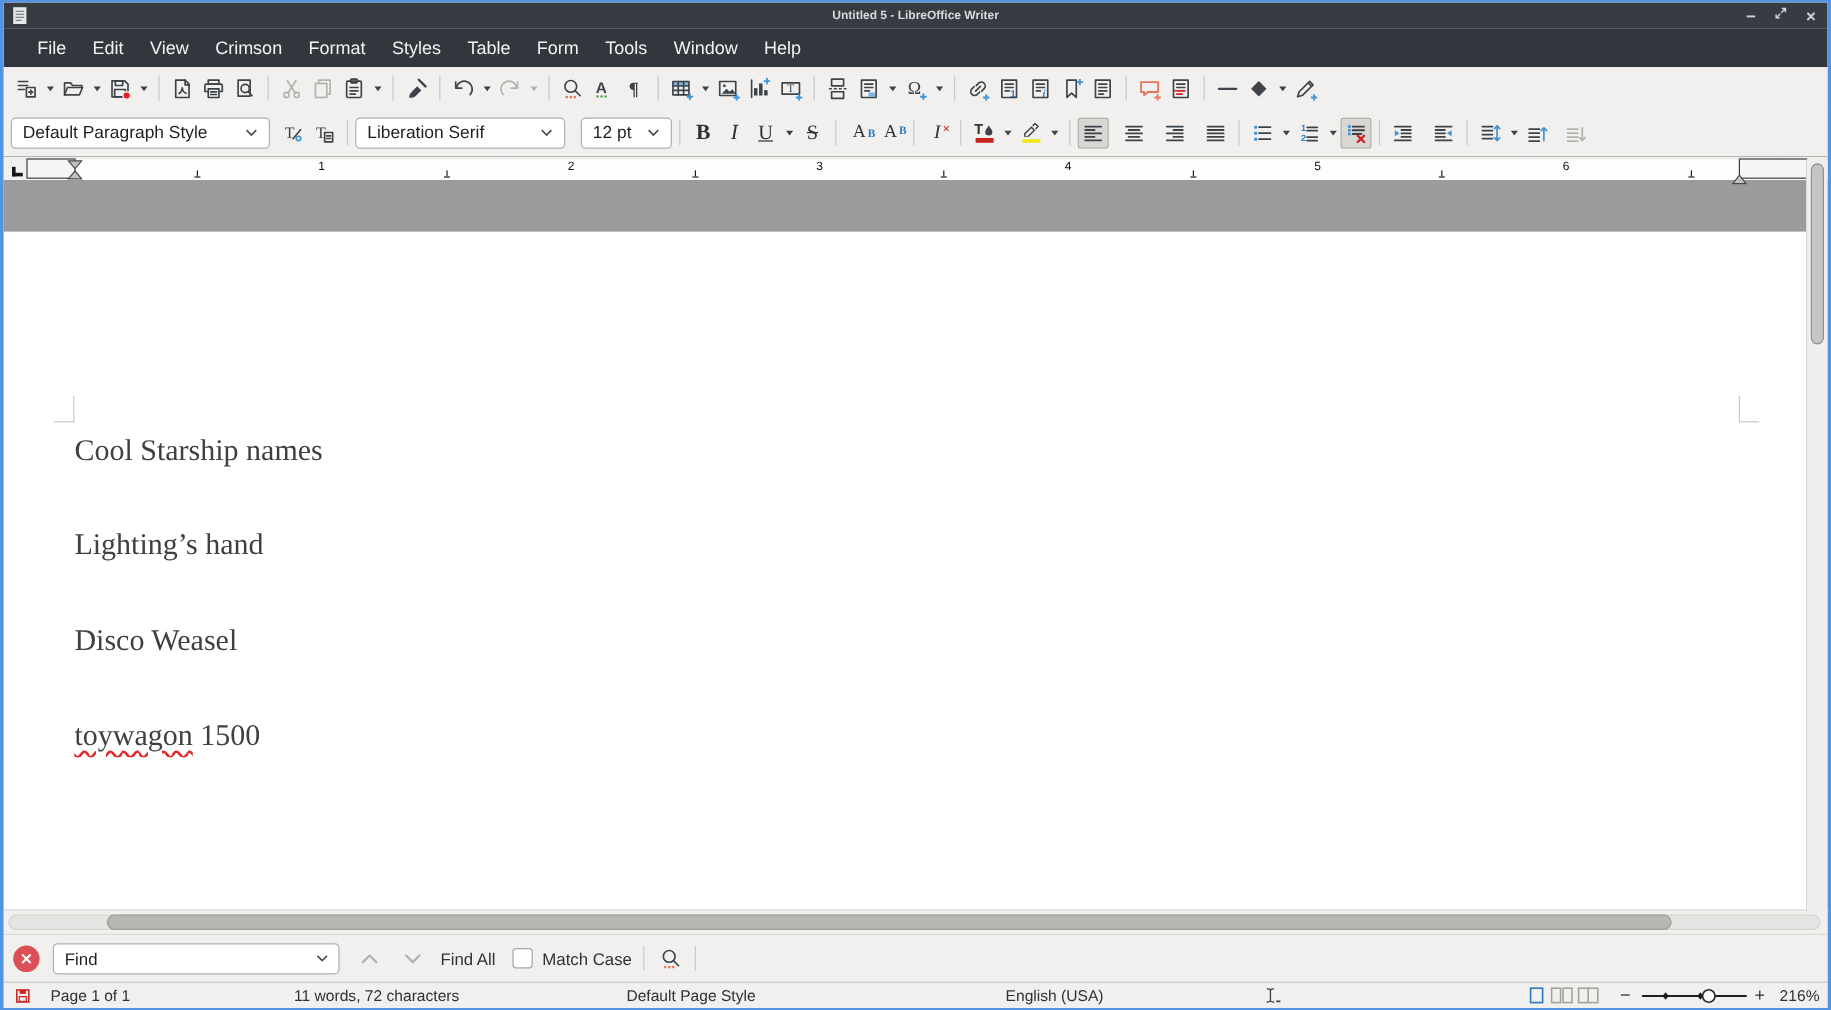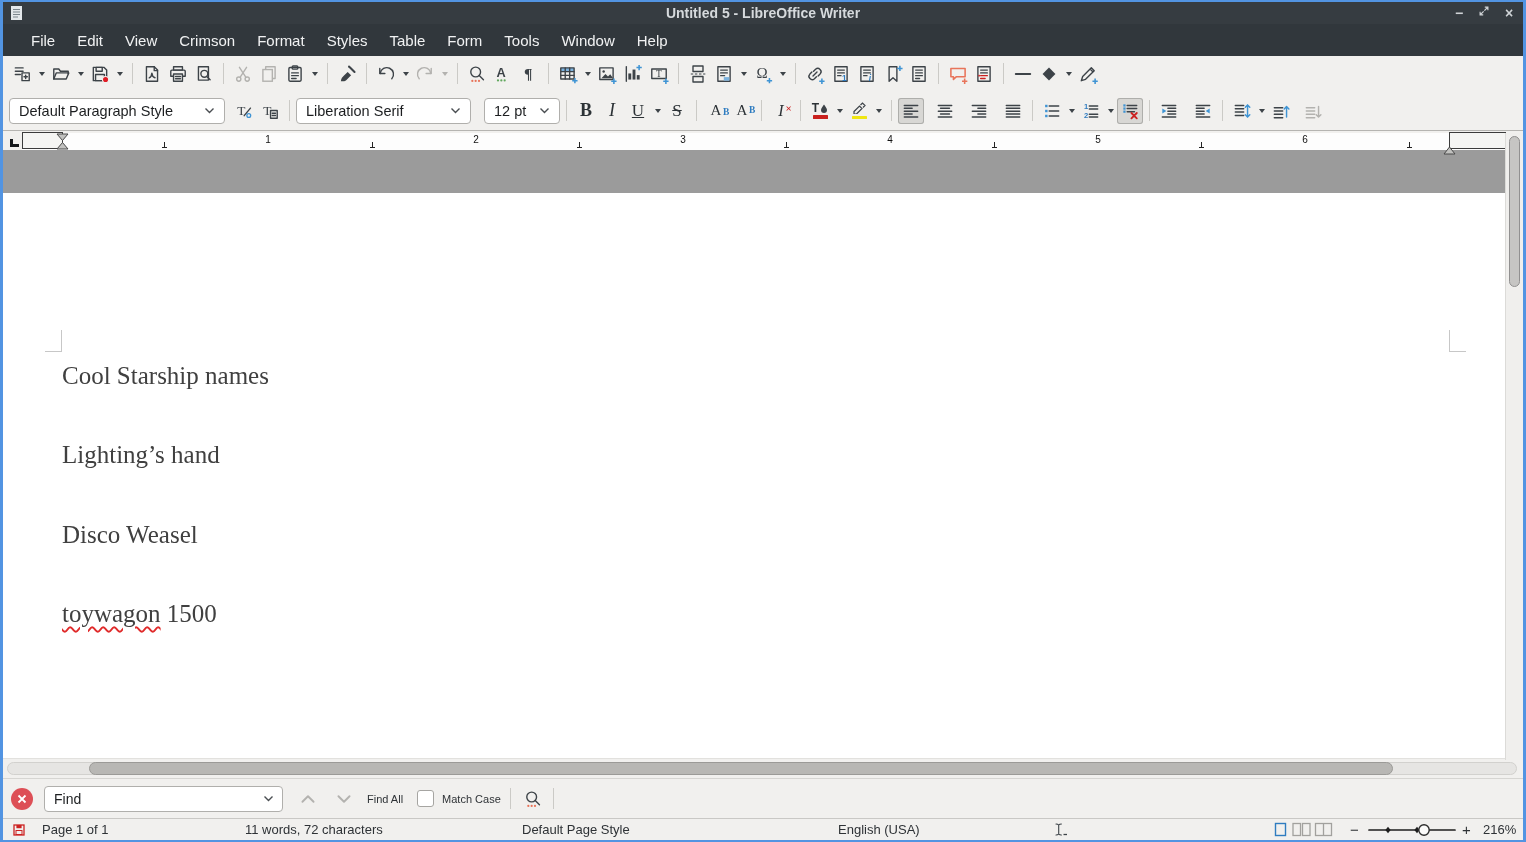--- a/index.html
+++ b/index.html
@@ -4,21 +4,21 @@
 <style>
   html,body{margin:0;padding:0;background:#444;}
   *{box-sizing:border-box;}
   .win{position:relative;width:1526px;height:842px;background:#f1f0ee;
        border:solid #5294e2;border-width:2px 3px 2px 3px;overflow:hidden;
        font-family:"Liberation Sans",sans-serif;-webkit-font-smoothing:antialiased;}
   
   .titlebar{height:22px;background:#363c41;position:relative;display:flex;align-items:center;}
   .tb-appicon{position:absolute;left:7px;top:3px;}
   .tb-title{position:absolute;left:50%;transform:translateX(-50%);color:#d6dadd;
-            font-size:14px;font-weight:bold;white-space:nowrap;}
+            font-size:10px;font-weight:bold;white-space:nowrap;}
   .tb-controls{position:absolute;right:6px;top:0;height:22px;display:flex;align-items:center;gap:9px;}
   .wbtn{color:#cfd3d6;font-size:14px;font-weight:bold;width:16px;text-align:center;line-height:20px;cursor:default;}
   
   .menubar{height:32px;background:#31373c;display:flex;align-items:center;padding-left:17px;}
   .menu-item{color:#f1f2f3;font-size:15px;padding:5px 11px;cursor:default;}
   
   .tb1{height:35px;display:flex;align-items:center;padding-left:6px;background:#f1f0ee;}
   .tb2{height:40px;display:flex;align-items:center;padding-left:6px;background:#f1f0ee;
        border-bottom:1px solid #b5b4b1;}
   .tbtn{width:26px;height:26px;display:flex;align-items:center;justify-content:center;
@@ -82,21 +82,21 @@
   
   .findbar{height:40px;display:flex;align-items:center;background:#f1f0ee;border-top:1px solid #d6d5d2;}
   .fclose{width:22px;height:22px;border-radius:50%;background:#dd4f56;margin-left:8px;
           display:flex;align-items:center;justify-content:center;flex:none;}
   .finput{width:239px;height:26px;margin-left:11px;background:#fff;border:1px solid #b0afac;
           border-radius:4px;font-size:14px;color:#1c1e20;padding:0 24px 0 9px;
           font-family:"Liberation Sans",sans-serif;outline:none;flex:none;}
   .finputwrap{position:relative;flex:none;display:flex;align-items:center;}
   .finputwrap svg{position:absolute;right:9px;pointer-events:none;}
   .fnav{width:26px;height:26px;display:flex;align-items:center;justify-content:center;flex:none;}
-  .flabel{font-size:11px;color:#2e3236;white-space:nowrap;}
+  .flabel{font-size:14px;color:#2e3236;white-space:nowrap;}
   .fcheck{width:17px;height:17px;background:#fff;border:1px solid #a6a5a2;border-radius:3px;flex:none;}
   
   .statusbar{height:22px;background:#f1f0ee;border-top:1px solid #c9c8c5;position:relative;
              font-size:13px;color:#2e3236;}
   .sb{position:absolute;top:0;height:21px;display:flex;align-items:center;white-space:nowrap;}
 </style>
 </head>
 <body>
 
 <div class="win">

